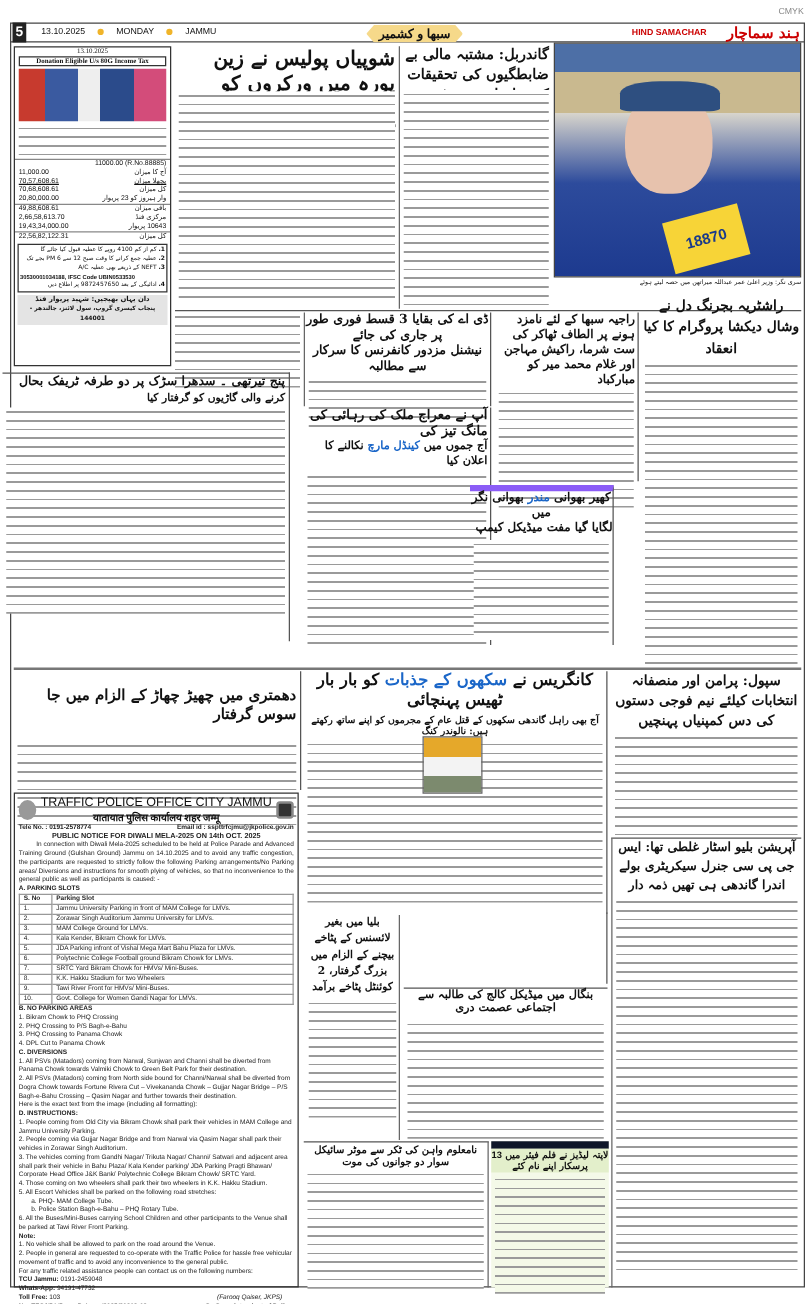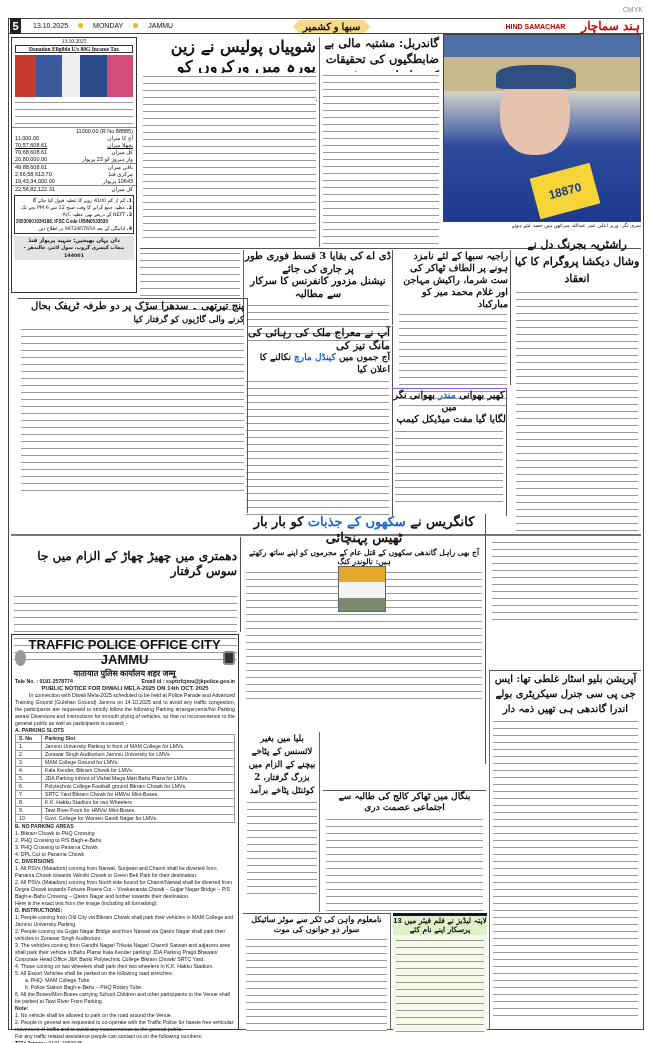--- a/index.html
+++ b/index.html
@@ -148,56 +148,57 @@
   <div class="ttl rtl" style="font-size:11px;text-align:center;line-height:17px">راشٹریہ بجرنگ دل نے وشال دیکشا پروگرام کا کیا انعقاد</div>
   <div class="lines" style="margin:2px 3px;height:245px"></div>
 </div>
 
 <div class="abs col" style="left:243px;top:326px;width:150px;height:190px">
   <div class="ttl rtl" style="font-size:10.5px;padding:0 2px">آپ نے معراج ملک کی رہائی کی مانگ تیز کی</div>
   <div class="ttl rtl" style="font-size:9px;padding:0 2px"><span>آج جموں میں </span><span class="blue">کینڈل مارچ</span><span> نکالنے کا اعلان کیا</span></div>
   <div class="lines" style="margin:3px;height:140px"></div>
 </div>
 
-<div class="abs col" style="left:18px;top:298px;width:230px;height:215px;border-top:1px solid #555">
+<div class="abs col" style="left:2px;top:298px;width:230px;height:215px;border-top:1px solid #555">
   <div class="ttl rtl" style="font-size:10px;padding:1px 3px">پنج تیرتھی ۔ سدھرا سڑک پر دو طرفہ ٹریفک بحال</div>
   <div class="ttl rtl" style="font-size:8.5px;padding:0 3px">کرنے والی گاڑیوں کو گرفتار کیا</div>
   <div class="lines" style="margin:2px 3px;height:165px"></div>
 </div>
 
-<div class="abs col" style="left:392px;top:388px;width:115px;height:128px;border-top:1px solid #8b5cf6">
+<div class="abs col" style="left:376px;top:388px;width:115px;height:128px;border-top:5px solid #8b5cf6">
   <div class="ttl rtl" style="font-size:9.5px;text-align:center"><span>کھیر بھوانی </span><span class="blue">مندر</span><span> بھوانی نگر میں</span></div>
   <div class="ttl rtl" style="font-size:9.5px;text-align:right">لگایا گیا مفت میڈیکل کیمپ</div>
   <div class="lines" style="margin:3px;height:80px"></div>
 </div>
 
 <div class="abs" style="left:11px;top:534px;width:630px;border-top:2px solid #777"></div>
 
 <div class="abs col" style="left:11px;top:537px;width:230px;height:95px">
   <div class="ttl rtl" style="font-size:12px;padding:12px 3px">دھمتری میں چھیڑ چھاڑ کے الزام میں جا سوس گرفتار</div>
   <div class="lines" style="margin:2px 3px;height:70px"></div>
 </div>
 
-<div class="abs col" style="left:243px;top:514px;width:243px;height:250px">
+<div class="abs col" style="left:243px;top:537px;width:243px;height:250px">
   <div class="ttl rtl" style="font-size:13px;text-align:center"><span>کانگریس نے </span><span class="blue">سکھوں کے جذبات</span><span> کو بار بار ٹھیس پہنچائی</span></div>
   <div class="ttl rtl" style="font-size:7.5px;text-align:center;padding:1px">آج بھی راہل گاندھی سکھوں کے قتل عام کے مجرموں کو اپنے ساتھ رکھتے ہیں: نالوندر کنگ</div>
   <div class="abs" style="left:95px;top:52px;width:48px;height:46px;background:linear-gradient(180deg,#e5a82a 0 35%,#f3f3f3 35% 70%,#7c8a6e 70%);border:1px solid #666"></div>
   <div class="lines" style="margin:2px 3px;height:130px"></div>
 </div>
 
 <div class="abs" style="left:489px;top:537px;width:152px;height:130px">
+  <div class="ttl rtl" style="font-size:11px;text-align:center;line-height:16px">سپول: پرامن اور منصفانہ انتخابات کیلئے نیم فوجی دستوں کی دس کمپنیاں پہنچیں</div>
   <div class="lines" style="margin:2px 3px;height:85px"></div>
 </div>
 
 <div class="abs box" style="left:11px;top:634px;width:228px;height:396px;padding:2px 3px">
   <div class="row" style="align-items:center;justify-content:space-between">
     <div style="width:14px;height:16px;border-radius:50%;background:#999"></div>
     <div style="text-align:center">
-      <div style="font-family:'Liberation Sans',sans-serif;font-weight:bold;font-size:13px">TRAFFIC POLICE OFFICE CITY JAMMU</div>
-      <div style="font-weight:bold;font-size:8px;font-family:Liberation Sans, sans-serif">यातायात पुलिस कार्यालय शहर जम्मू</div>
+      <div style="font-family:'Liberation Sans',sans-serif;font-weight:normal;font-size:10px">TRAFFIC POLICE OFFICE CITY JAMMU</div>
+      <div style="font-weight:bold;font-size:8px;font-family:Liberation Serif, serif">यातायात पुलिस कार्यालय शहर जम्मू</div>
     </div>
     <div style="width:14px;height:14px;border-radius:3px;background:#333;border:2px solid #888"></div>
   </div>
   <div class="nt row" style="justify-content:space-between">
     <b>Tele No. : 0191-2578774</b>
     <b>Email id : sspttrfcjmu@jkpolice.gov.in</b>
   </div>
   <div class="nt" style="text-align:center;font-weight:bold;font-size:5.8px">PUBLIC NOTICE FOR DIWALI MELA-2025 ON 14th OCT. 2025</div>
   <div class="nt" style="text-align:justify;text-indent:14px">In connection with Diwali Mela-2025 scheduled to be held at Police Parade and Advanced Training Ground (Gulshan Ground) Jammu on 14.10.2025 and to avoid any traffic congestion, the participants are requested to strictly follow the following Parking arrangements/No Parking areas/ Diversions and instructions for smooth plying of vehicles, so that no inconvenience to the general public as well as participants is caused: -</div>
   <div class="nt"><b>A. PARKING SLOTS</b></div>
@@ -298,30 +299,30 @@
 
 </div>
 
 <div class="abs col" style="left:243px;top:730px;width:243px;height:1px"></div>
 <div class="abs" style="left:245px;top:732px;width:75px;height:180px;border-right:1px solid #666">
   <div class="ttl rtl" style="font-size:8.5px;text-align:center;line-height:13px">بلیا میں بغیر لائسنس کے پٹاخے بیچنے کے الزام میں بزرگ گرفتار، 2 کوئنٹل پٹاخے برآمد</div>
   <div class="lines" style="margin:2px;height:95px"></div>
 </div>
 
 <div class="abs" style="left:323px;top:790px;width:163px;height:120px;border-top:1px solid #555">
-  <div class="ttl rtl" style="font-size:9px;text-align:center">بنگال میں ٹھاکر کالج کی طالبہ سے اجتماعی عصمت دری</div>
+  <div class="ttl rtl" style="font-size:9px;text-align:center">بنگال میں میڈیکل کالج کی طالبہ سے اجتماعی عصمت دری</div>
   <div class="lines" style="margin:2px 3px;height:95px"></div>
 </div>
 
 <div class="abs" style="left:489px;top:670px;width:152px;height:360px;border-top:1px solid #555;border-left:1px solid #666">
   <div class="ttl rtl" style="font-size:10px;text-align:center;line-height:15px">آپریشن بلیو اسٹار غلطی تھا: ایس جی پی سی جنرل سیکریٹری بولے اندرا گاندھی ہی تھیں ذمہ دار</div>
   <div class="lines" style="margin:2px 3px;height:300px"></div>
 </div>
 
 <div class="abs" style="left:243px;top:913px;width:148px;height:117px;border-top:1px solid #555;border-right:1px solid #666">
   <div class="ttl rtl" style="font-size:8px;text-align:center">نامعلوم واہن کی ٹکر سے موٹر سائیکل سوار دو جوانوں کی موت</div>
   <div class="lines" style="margin:2px 3px;height:95px"></div>
 </div>
 
-<div class="abs" style="left:393px;top:913px;width:94px;height:117px;border-top:3px solid #0f172a;background:#f4f9e8">
+<div class="abs" style="left:393px;top:913px;width:94px;height:117px;border-top:6px solid #0f172a;background:#f4f9e8">
   <div class="ttl rtl" style="font-size:7.5px;text-align:center;background:#e3efcb"><span>لاپتہ لیڈیز نے فلم فیئر میں </span><span style="font-family:'Liberation Sans',sans-serif">13</span><span> پرسکار اپنے نام کئے</span></div>
   <div class="lines" style="margin:2px 3px;height:95px;background:repeating-linear-gradient(#f4f9e8 0 3px,#9a9a9a 3px 4.3px,#f4f9e8 4.3px 7px)"></div>
 </div>
 
 </body></html>

